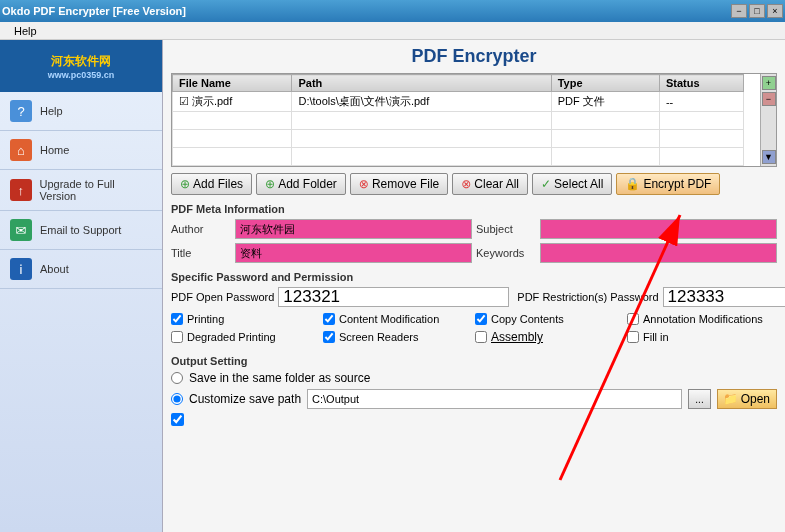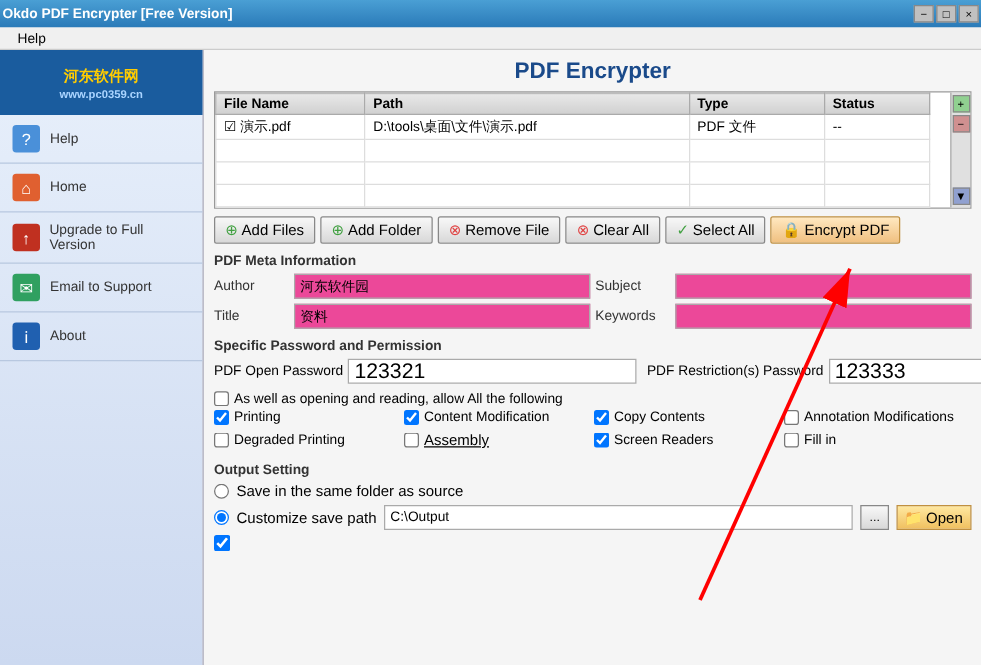--- a/index.html
+++ b/index.html
@@ -344,24 +344,20 @@
         <div class="pwd-row">
           <label class="pwd-label">PDF Open Password</label>
           <input class="pwd-input" type="text" value="123321" style="">
         </div>
         <div class="pwd-row">
           <label class="pwd-label">PDF Restriction(s) Password</label>
           <input class="pwd-input" type="text" value="123333" style="">
         </div>
       </div>
 
-      <div class="checkbox-row">
-        <input type="checkbox" id="allow-all" style="">
-        <label for="allow-all">As well as opening and reading, allow All the following</label>
-      </div>
 
       <div class="checkbox-grid">
         <div class="checkbox-row">
           <input type="checkbox" id="printing" checked="" style="">
           <label for="printing">Printing</label>
         </div>
         <div class="checkbox-row">
           <input type="checkbox" id="content-mod" checked="" style="">
           <label for="content-mod">Content Modification</label>
         </div>
@@ -371,26 +367,26 @@
         </div>
         <div class="checkbox-row">
           <input type="checkbox" id="annotation-mod" style="">
           <label for="annotation-mod">Annotation Modifications</label>
         </div>
         <div class="checkbox-row">
           <input type="checkbox" id="degraded" style="">
           <label for="degraded">Degraded Printing</label>
         </div>
         <div class="checkbox-row">
+          <input type="checkbox" id="screen-readers" checked="" style="">
+          <label for="screen-readers">Screen Readers</label>
+        </div>
+        <div class="checkbox-row">
           <input type="checkbox" id="assembly" style="">
           <label for="assembly"><span class="underline">Assembly</span></label>
-        </div>
-        <div class="checkbox-row">
-          <input type="checkbox" id="screen-readers" checked="" style="">
-          <label for="screen-readers">Screen Readers</label>
         </div>
         <div class="checkbox-row">
           <input type="checkbox" id="fill-in" style="">
           <label for="fill-in">Fill in</label>
         </div>
       </div>
     </div>
 
     <div class="section">
       <div class="section-title">Output Setting</div>

